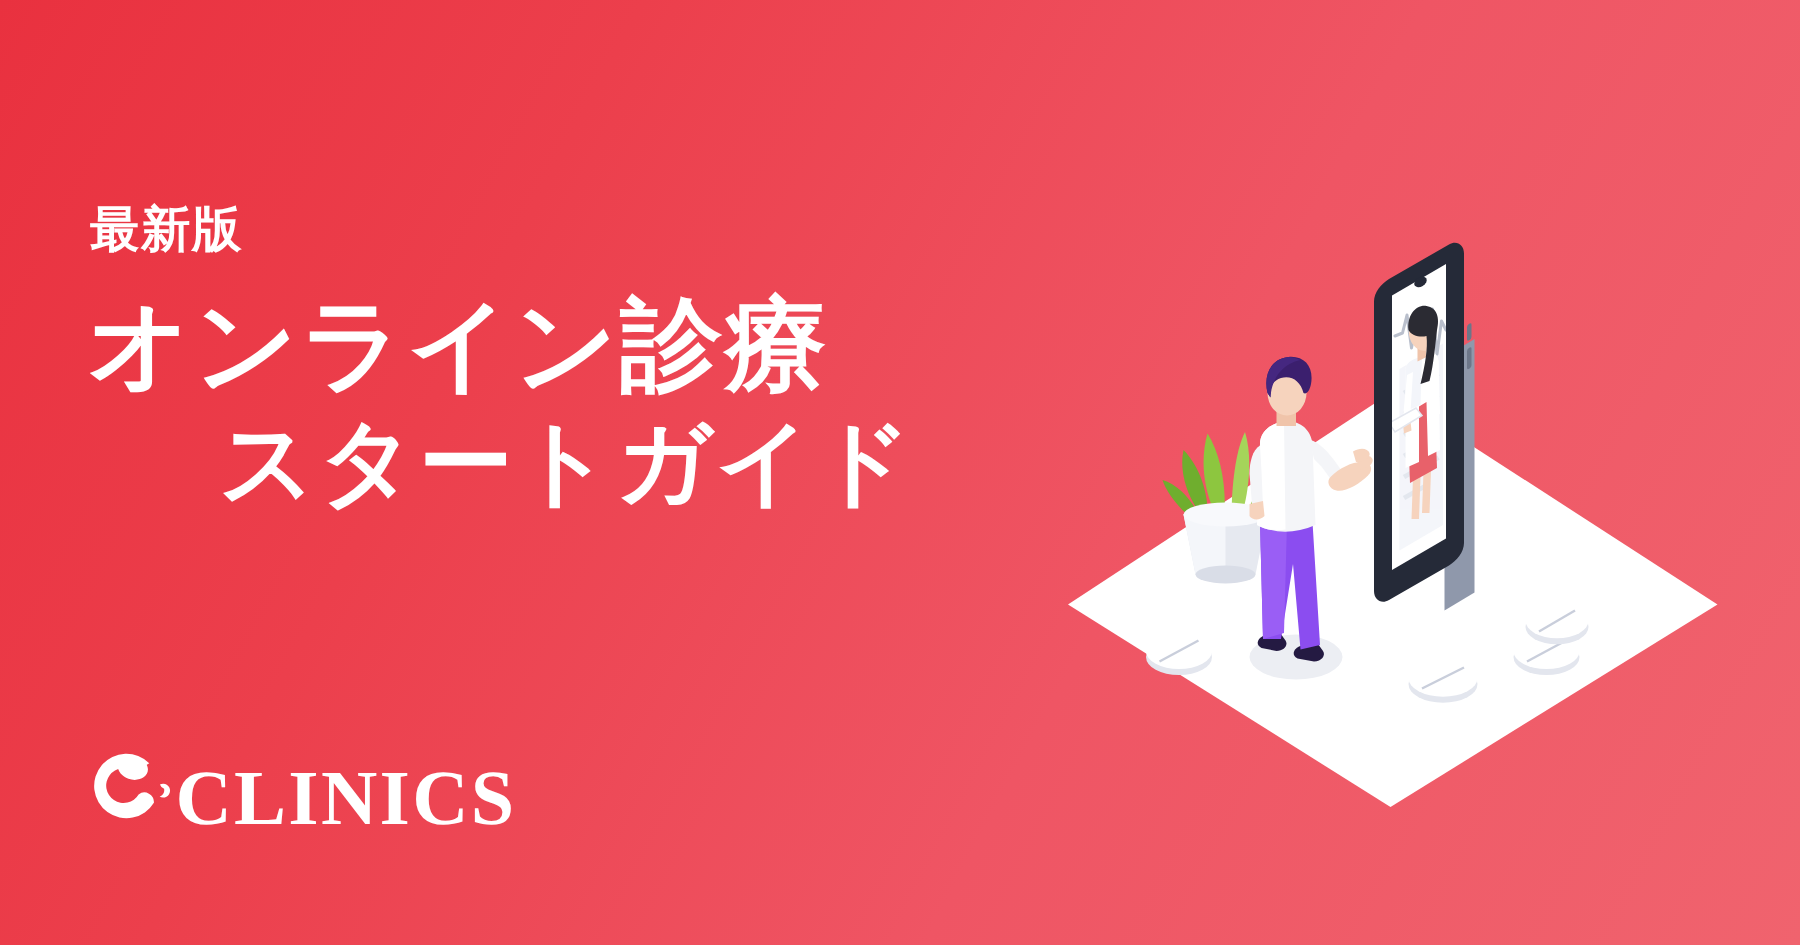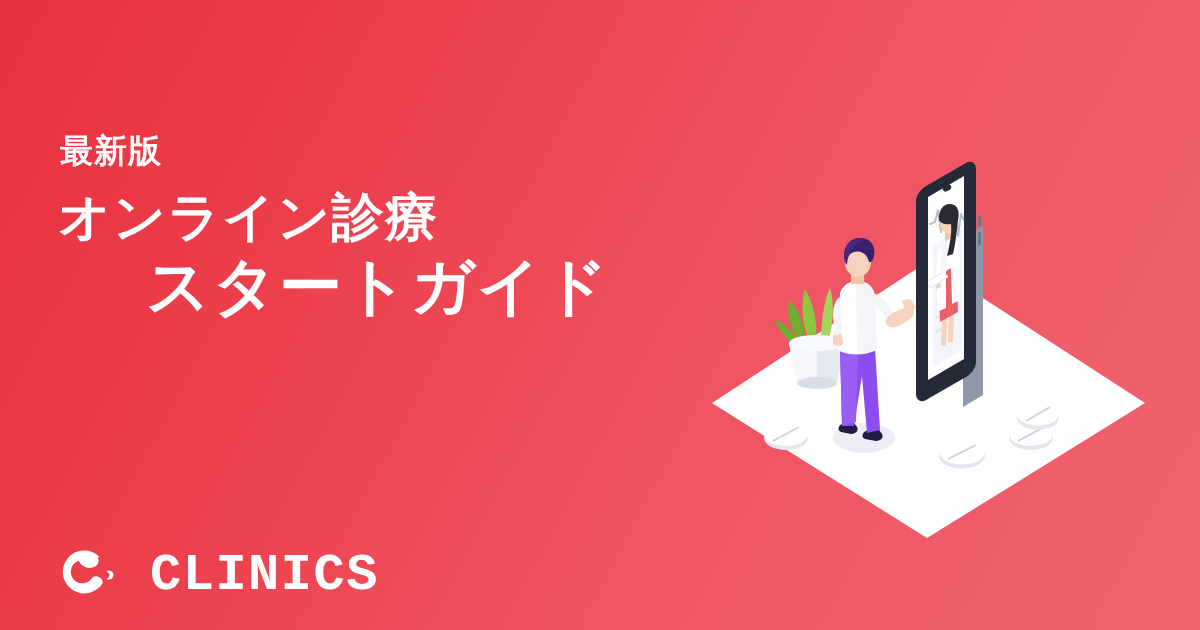--- a/index.html
+++ b/index.html
@@ -7,41 +7,41 @@
     margin: 0;
     padding: 0;
     background: #ffffff;
   }
   .banner {
     position: relative;
     width: 1200px;
     height: 630px;
     overflow: hidden;
     background: linear-gradient(118deg, #e9313f 0%, #ec3f4c 28%, #ef5564 62%, #f0636e 100%);
-    font-family: Liberation Mono, monospace;
+    font-family: Liberation Serif, serif;
     -webkit-font-smoothing: antialiased;
   }
 
   
   .copy {
     position: absolute;
     left: 58px;
     top: 136px;
     width: 640px;
   }
   .eyebrow {
     font-size: 33px;
     font-weight: 700;
     color: #ffffff;
     letter-spacing: 1px;
     line-height: 1.1;
     margin: 0 0 22px 2px;
   }
   .headline {
-    font-size: 52px;
+    font-size: 68px;
     font-weight: 700;
     color: #ffffff;
     letter-spacing: 1.5px;
     line-height: 1.06;
     margin: 0;
     white-space: nowrap;
   }
   .subheadline {
     font-size: 63px;
     font-weight: 700;
@@ -50,24 +50,24 @@
     line-height: 1.12;
     margin: 8px 0 0 0;
     white-space: nowrap;
     text-align: center;
   }
 
   
   .logo {
     position: absolute;
     left: 58px;
-    top: 544px;
+    top: 496px;
     display: flex;
-    align-items: center;
-    gap: 34px;
+    align-items: flex-end;
+    gap: 1px;
   }
   .logo-mark { display: block; }
   .logo-word {
     font-size: 52px;
     font-weight: 700;
     color: #ffffff;
     letter-spacing: 1.5px;
     line-height: 1;
   }
 

